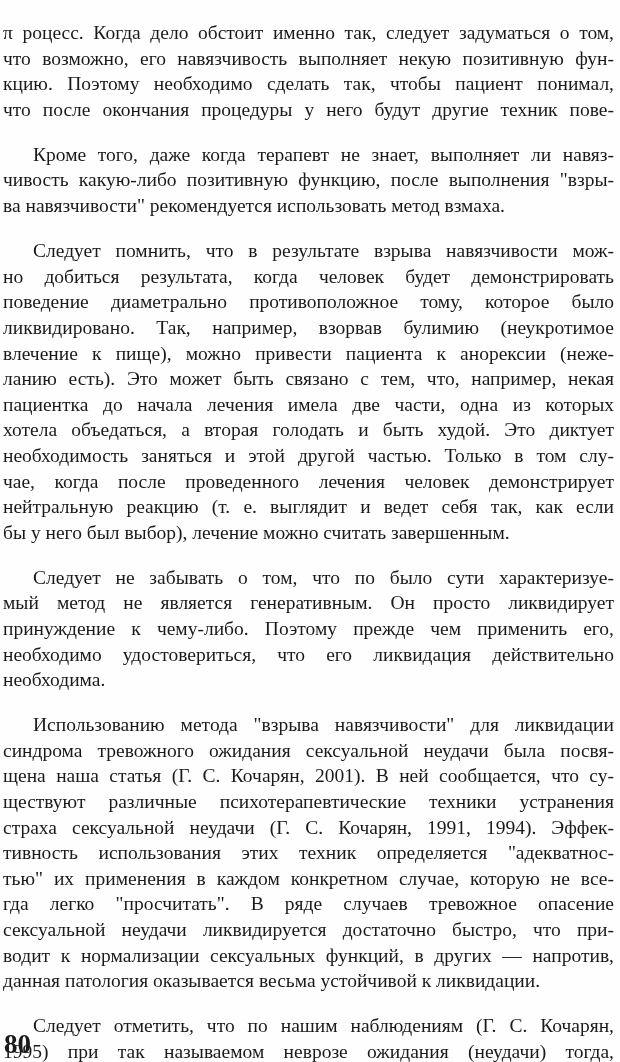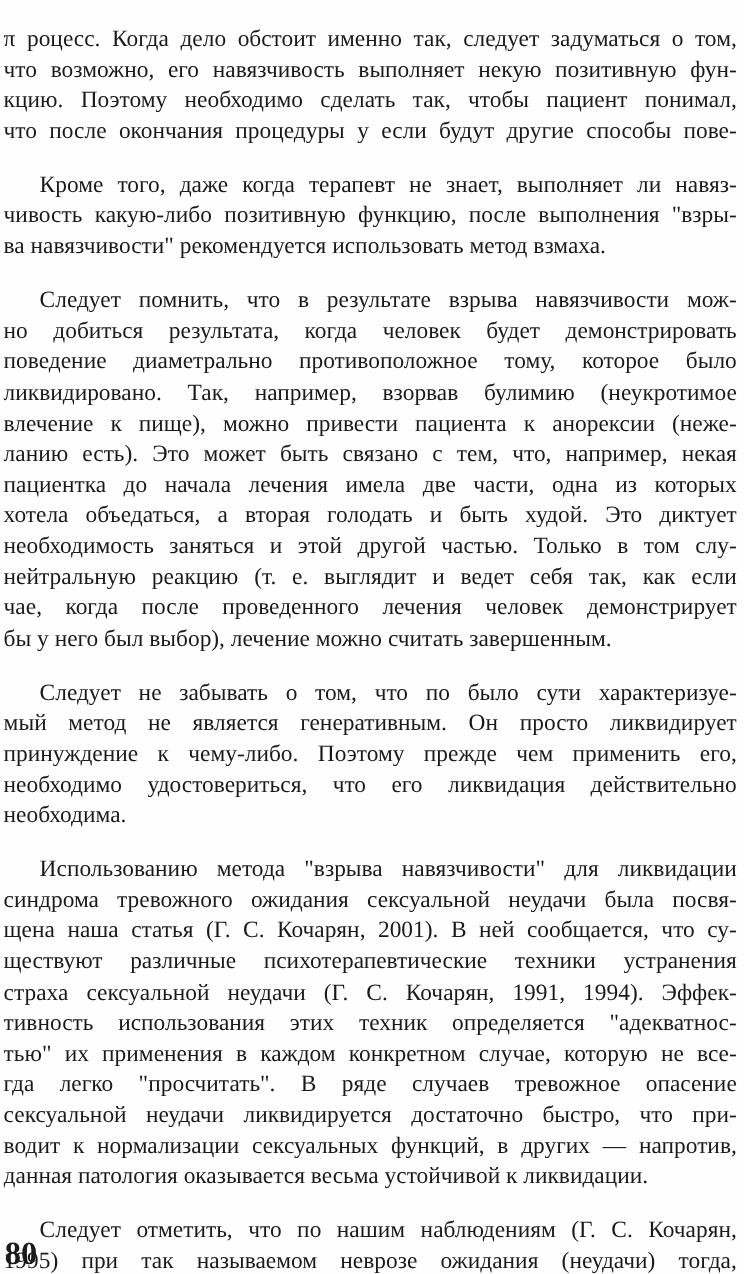--- a/index.html
+++ b/index.html
@@ -49,43 +49,43 @@
 </head>
 <body>
 
 <div class="book-page">
 
   <p class="paragraph">
     </p>
     <div class="line">π роцесс. Когда дело обстоит именно так, следует задуматься о том,</div>
     <div class="line">что возможно, его навязчивость выполняет некую позитивную фун-</div>
     <div class="line">кцию. Поэтому необходимо сделать так, чтобы пациент понимал,</div>
-    <div class="line">что после окончания процедуры у если будут другие способы пове-</div>
+    <div class="line">что после окончания процедуры у него будут другие техник пове-</div>
   <p></p>
 
   <p class="paragraph">
     </p>
     <div class="line first">Кроме того, даже когда терапевт не знает, выполняет ли навяз-</div>
     <div class="line">чивость какую-либо позитивную функцию, после выполнения "взры-</div>
     <div class="line last">ва навязчивости" рекомендуется использовать метод взмаха.</div>
   <p></p>
 
   <p class="paragraph">
     </p>
     <div class="line first">Следует помнить, что в результате взрыва навязчивости мож-</div>
     <div class="line">но добиться результата, когда человек будет демонстрировать</div>
     <div class="line">поведение диаметрально противоположное тому, которое было</div>
     <div class="line">ликвидировано. Так, например, взорвав булимию (неукротимое</div>
     <div class="line">влечение к пище), можно привести пациента к анорексии (неже-</div>
     <div class="line">ланию есть). Это может быть связано с тем, что, например, некая</div>
     <div class="line">пациентка до начала лечения имела две части, одна из которых</div>
     <div class="line">хотела объедаться, а вторая голодать и быть худой. Это диктует</div>
     <div class="line">необходимость заняться и этой другой частью. Только в том слу-</div>
+    <div class="line">чае, когда после проведенного лечения человек демонстрирует</div>
     <div class="line">нейтральную реакцию (т. е. выглядит и ведет себя так, как если</div>
-    <div class="line">чае, когда после проведенного лечения человек демонстрирует</div>
     <div class="line last">бы у него был выбор), лечение можно считать завершенным.</div>
   <p></p>
 
   <p class="paragraph">
     </p>
     <div class="line first">Следует не забывать о том, что по было сути характеризуе-</div>
     <div class="line">мый метод не является генеративным. Он просто ликвидирует</div>
     <div class="line">принуждение к чему-либо. Поэтому прежде чем применить его,</div>
     <div class="line">необходимо удостовериться, что его ликвидация действительно</div>
     <div class="line last">необходима.</div>

